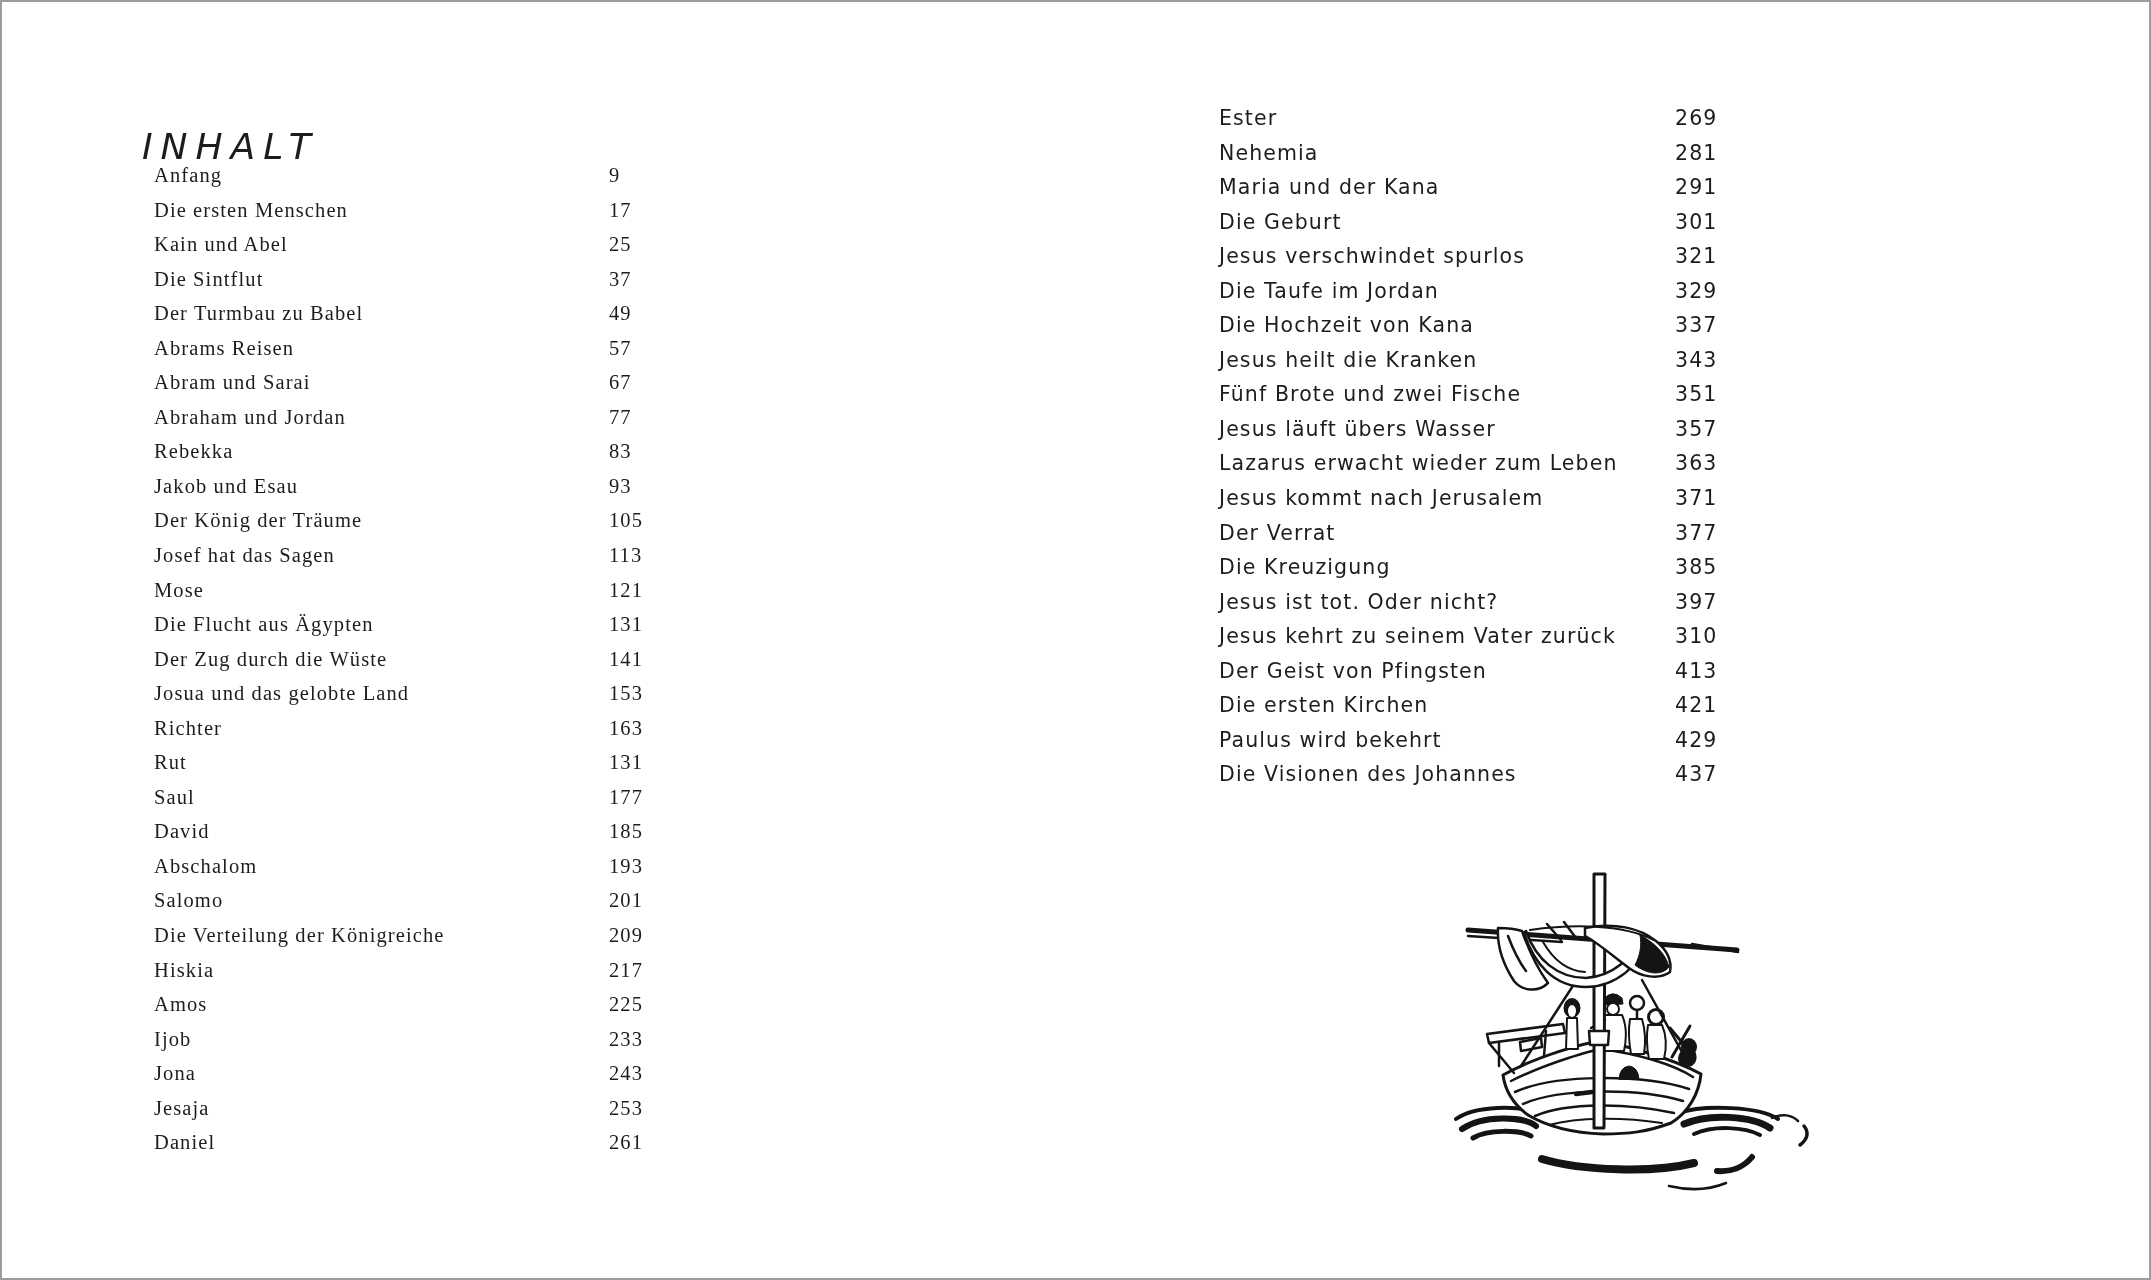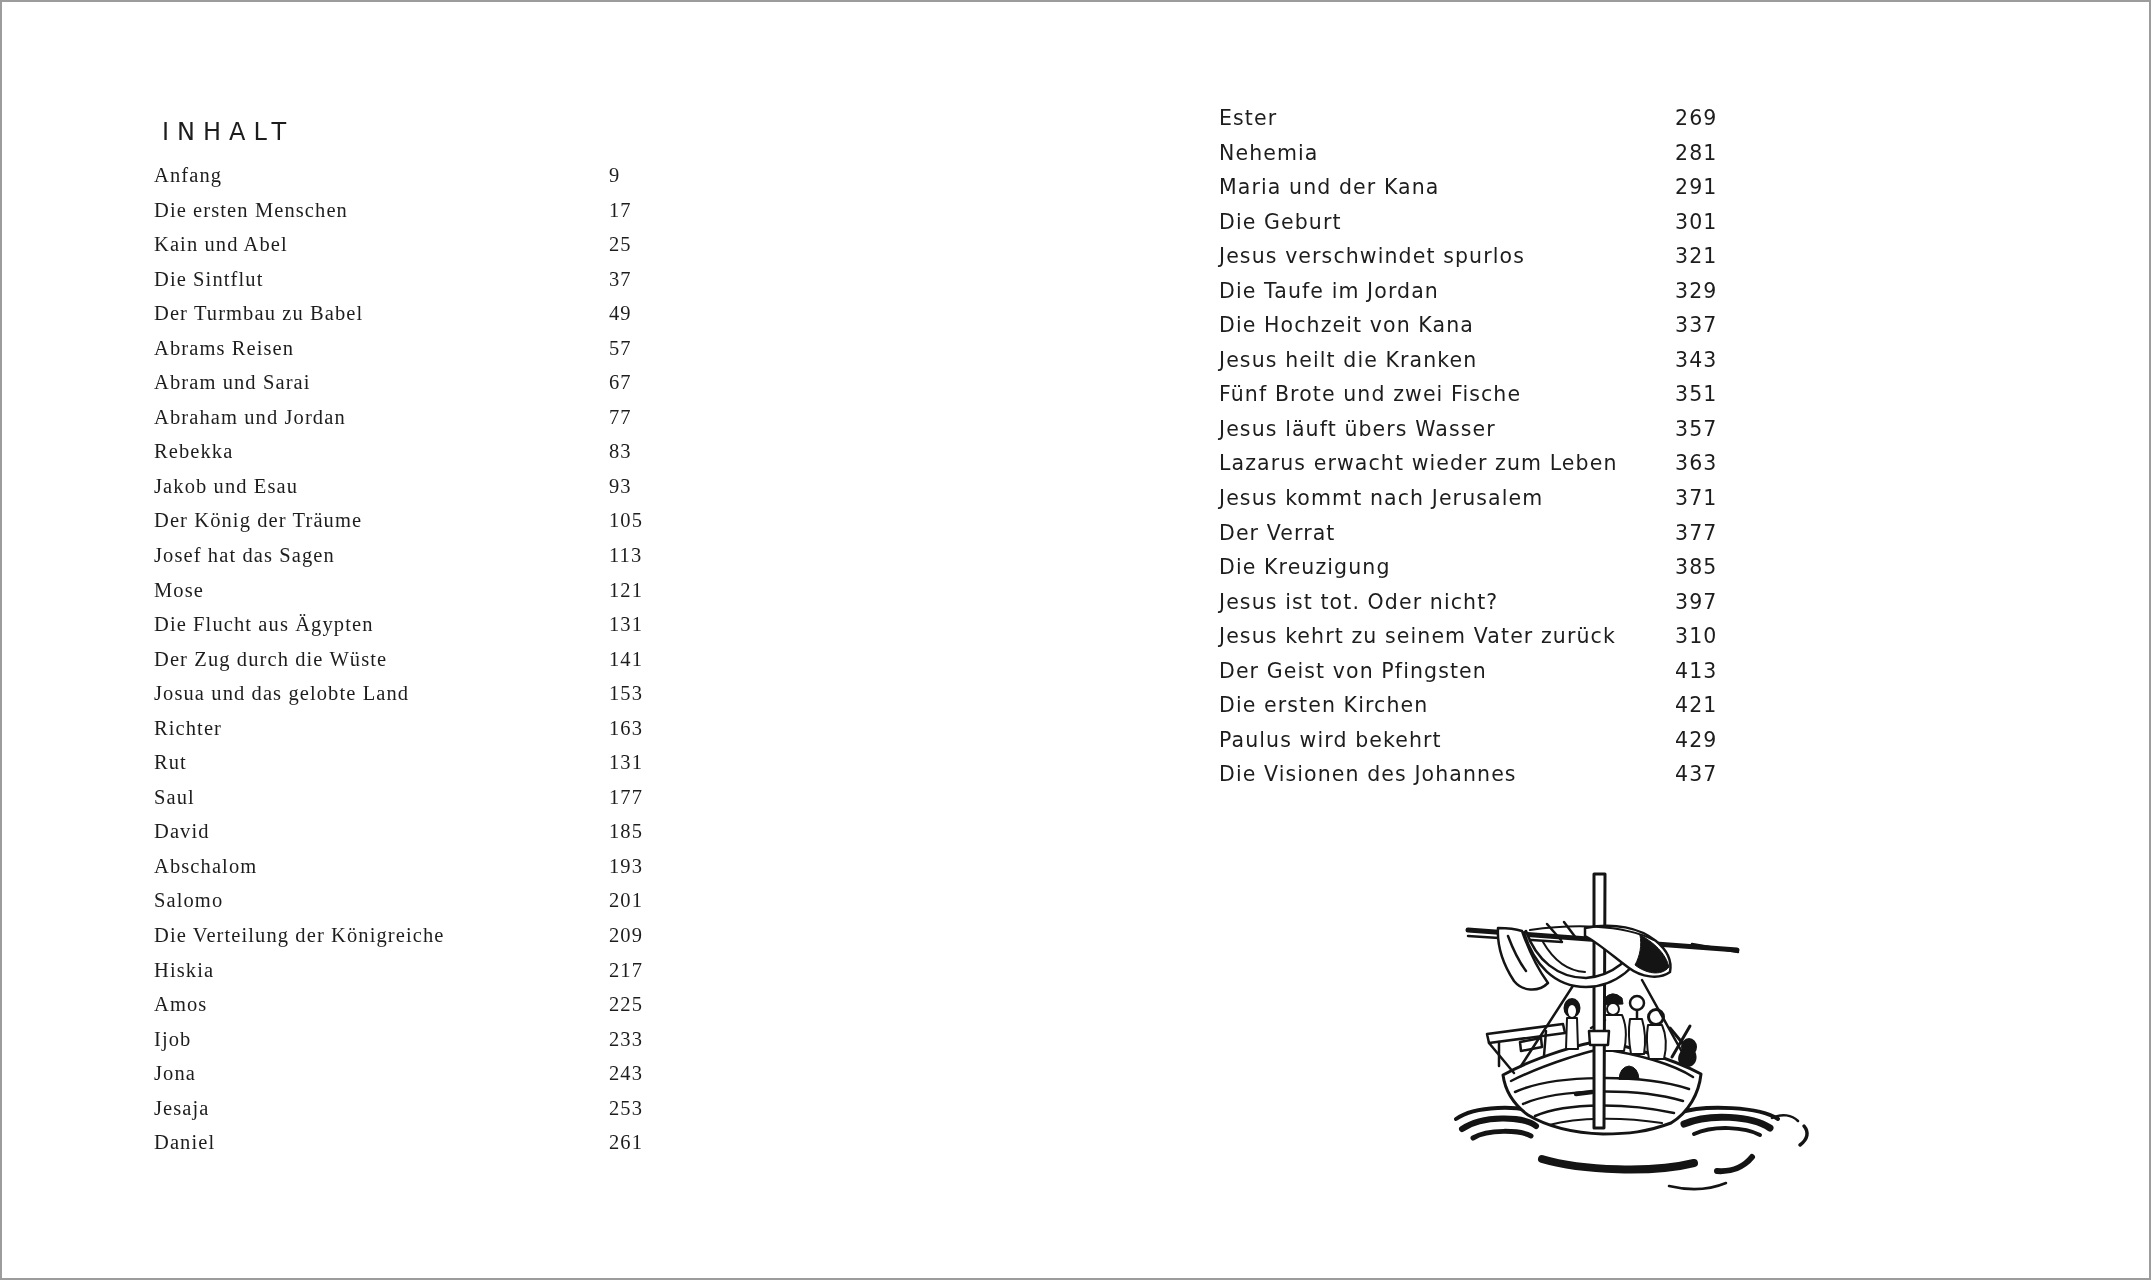--- a/index.html
+++ b/index.html
@@ -7,23 +7,24 @@
     position:relative;
     width:2151px;height:1280px;
     background:#ffffff;
     border:2px solid #9c9c9c;
     box-sizing:border-box;
     font-family:"DejaVu Sans",sans-serif;
     color:#1d1d1d;
     overflow:hidden;
   }
   .page-title{
-    position:absolute;left:160px;top:100px;
-    font-size:24px;font-weight:400;letter-spacing:8px;
+    position:absolute;left:140px;top:100px;
+    font-size:36px;font-weight:400;letter-spacing:8px;
     white-space:nowrap;
+    font-style:italic;
   }
   .toc{
     position:absolute;
     font-size:20.5px;letter-spacing:1.1px;font-weight:400;
   }
   #toc-left{left:152px;top:156px;width:680px;font-family:Liberation Serif, serif;}
   #toc-right{left:1217px;top:99px;width:680px;}
   .row{position:relative;height:34.55px;line-height:34.55px;white-space:nowrap;}
   .row .n{position:absolute;top:0;}
   #toc-left .row .n{left:455px;}

